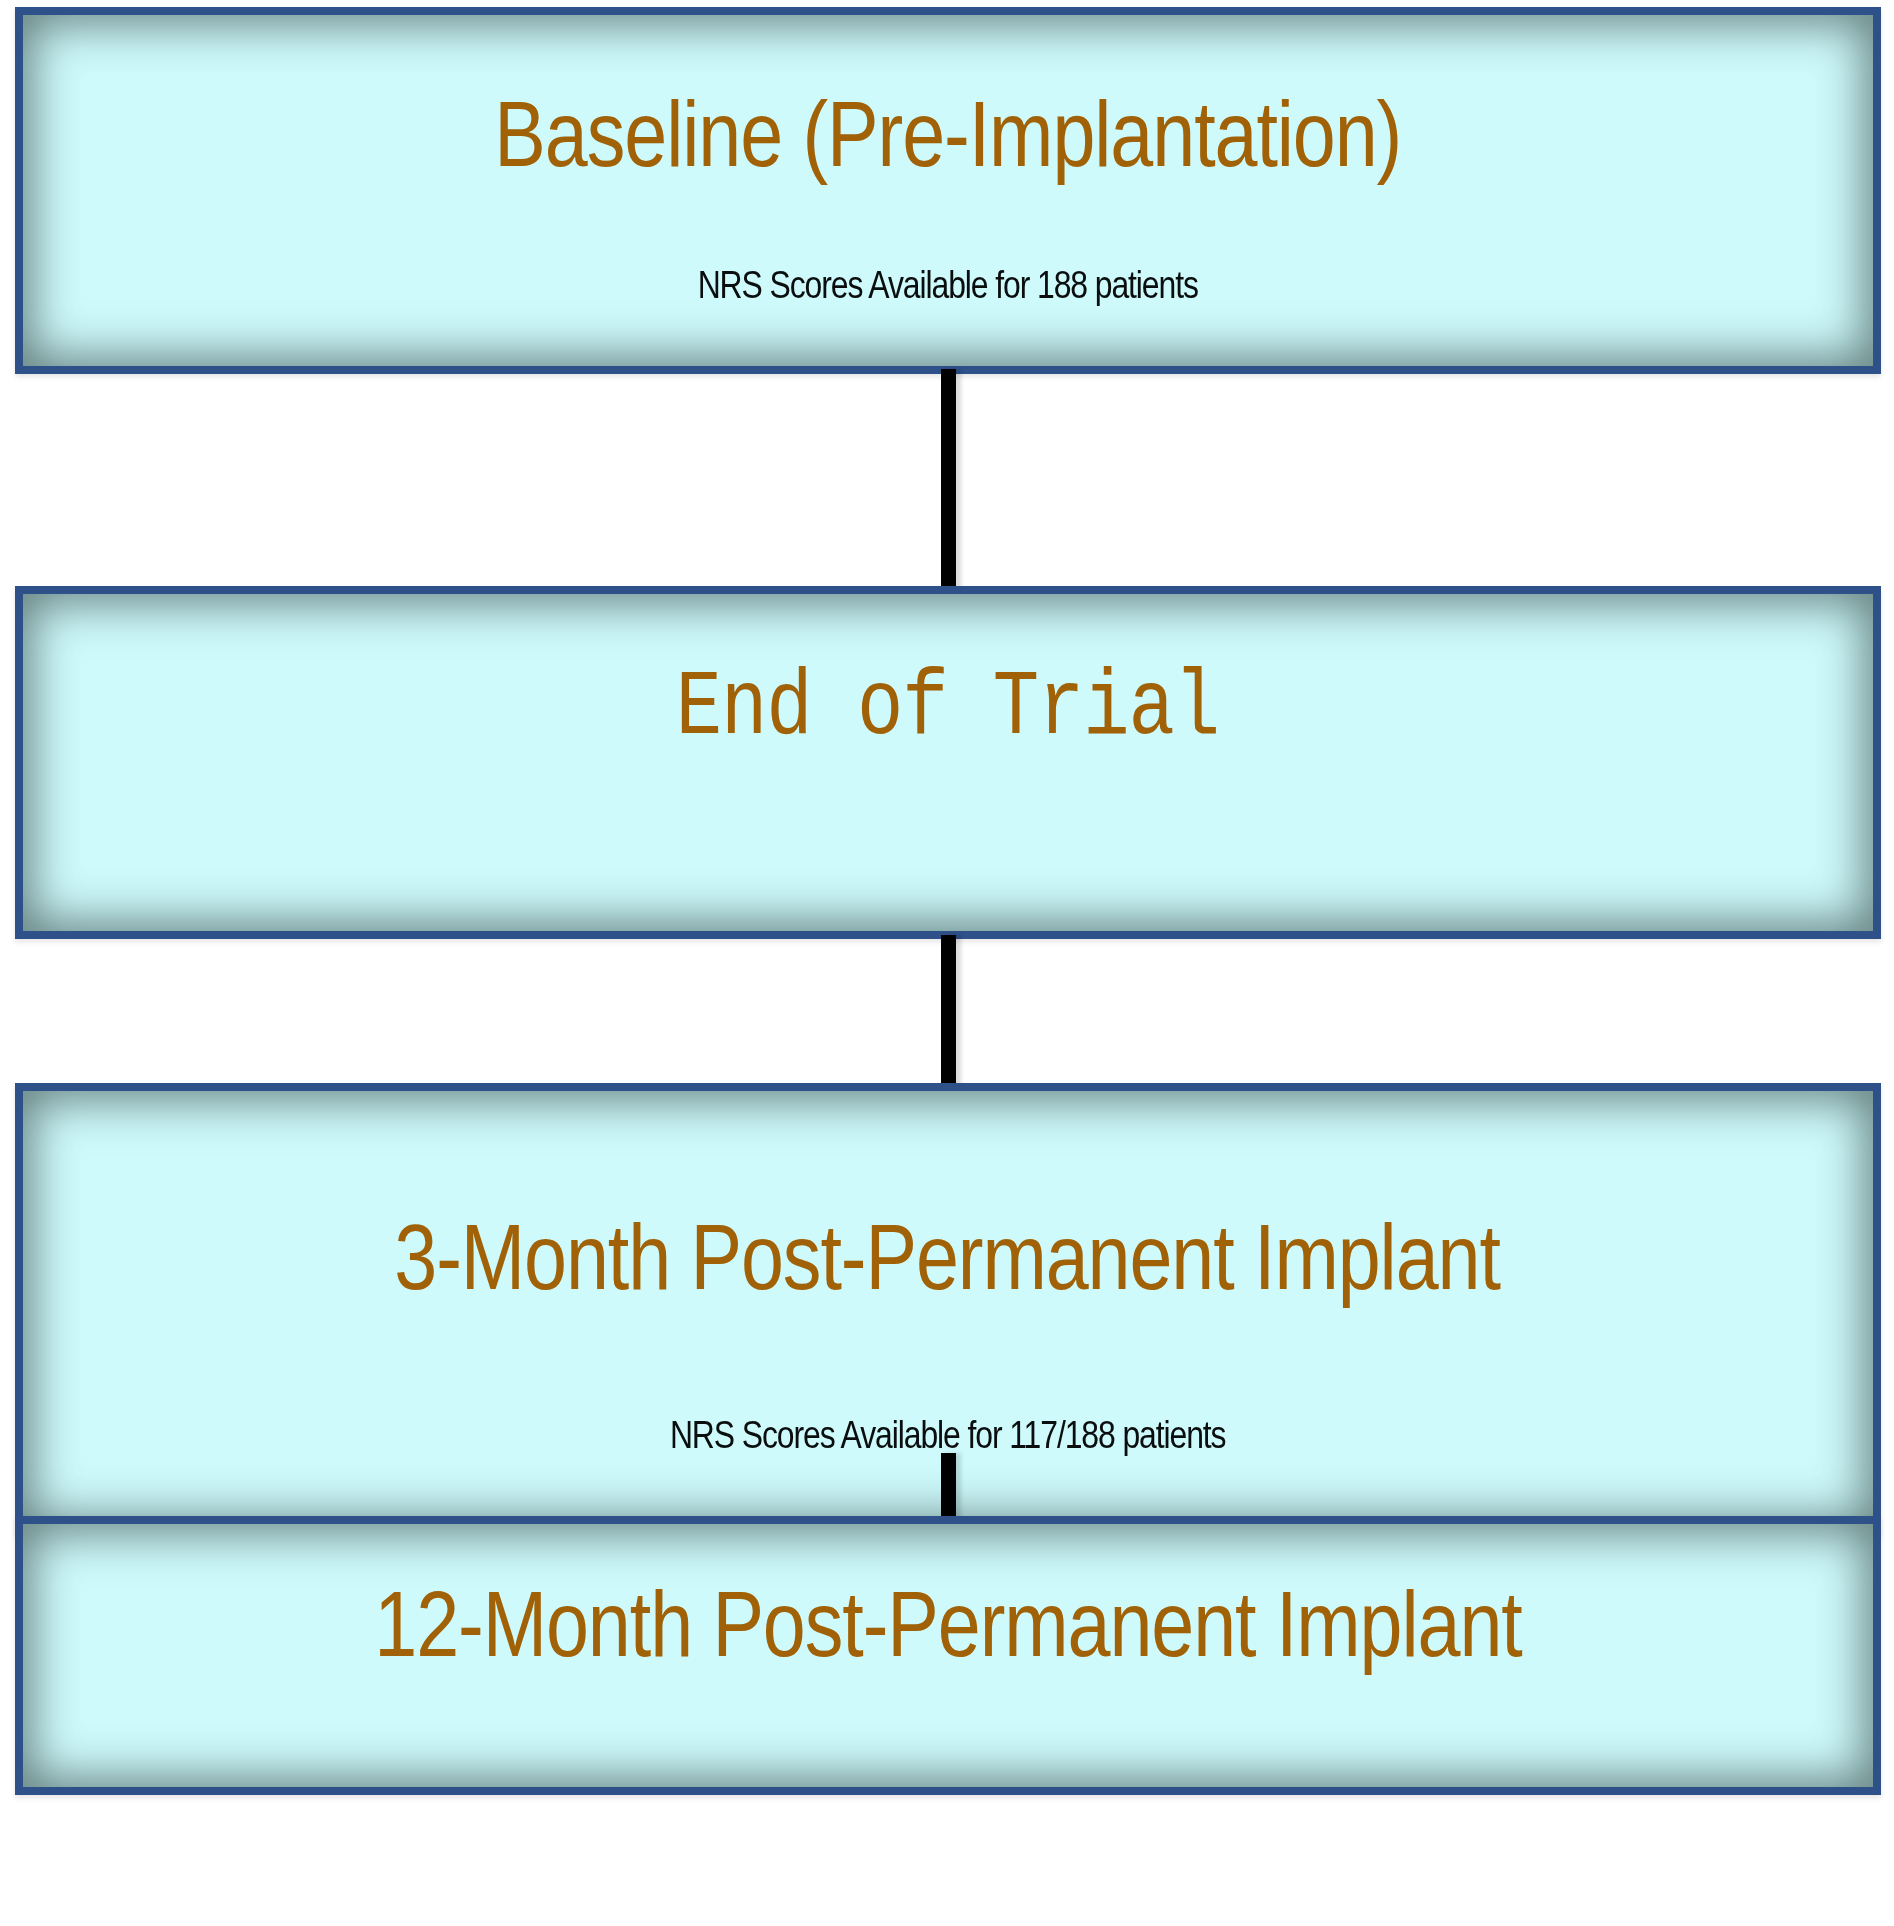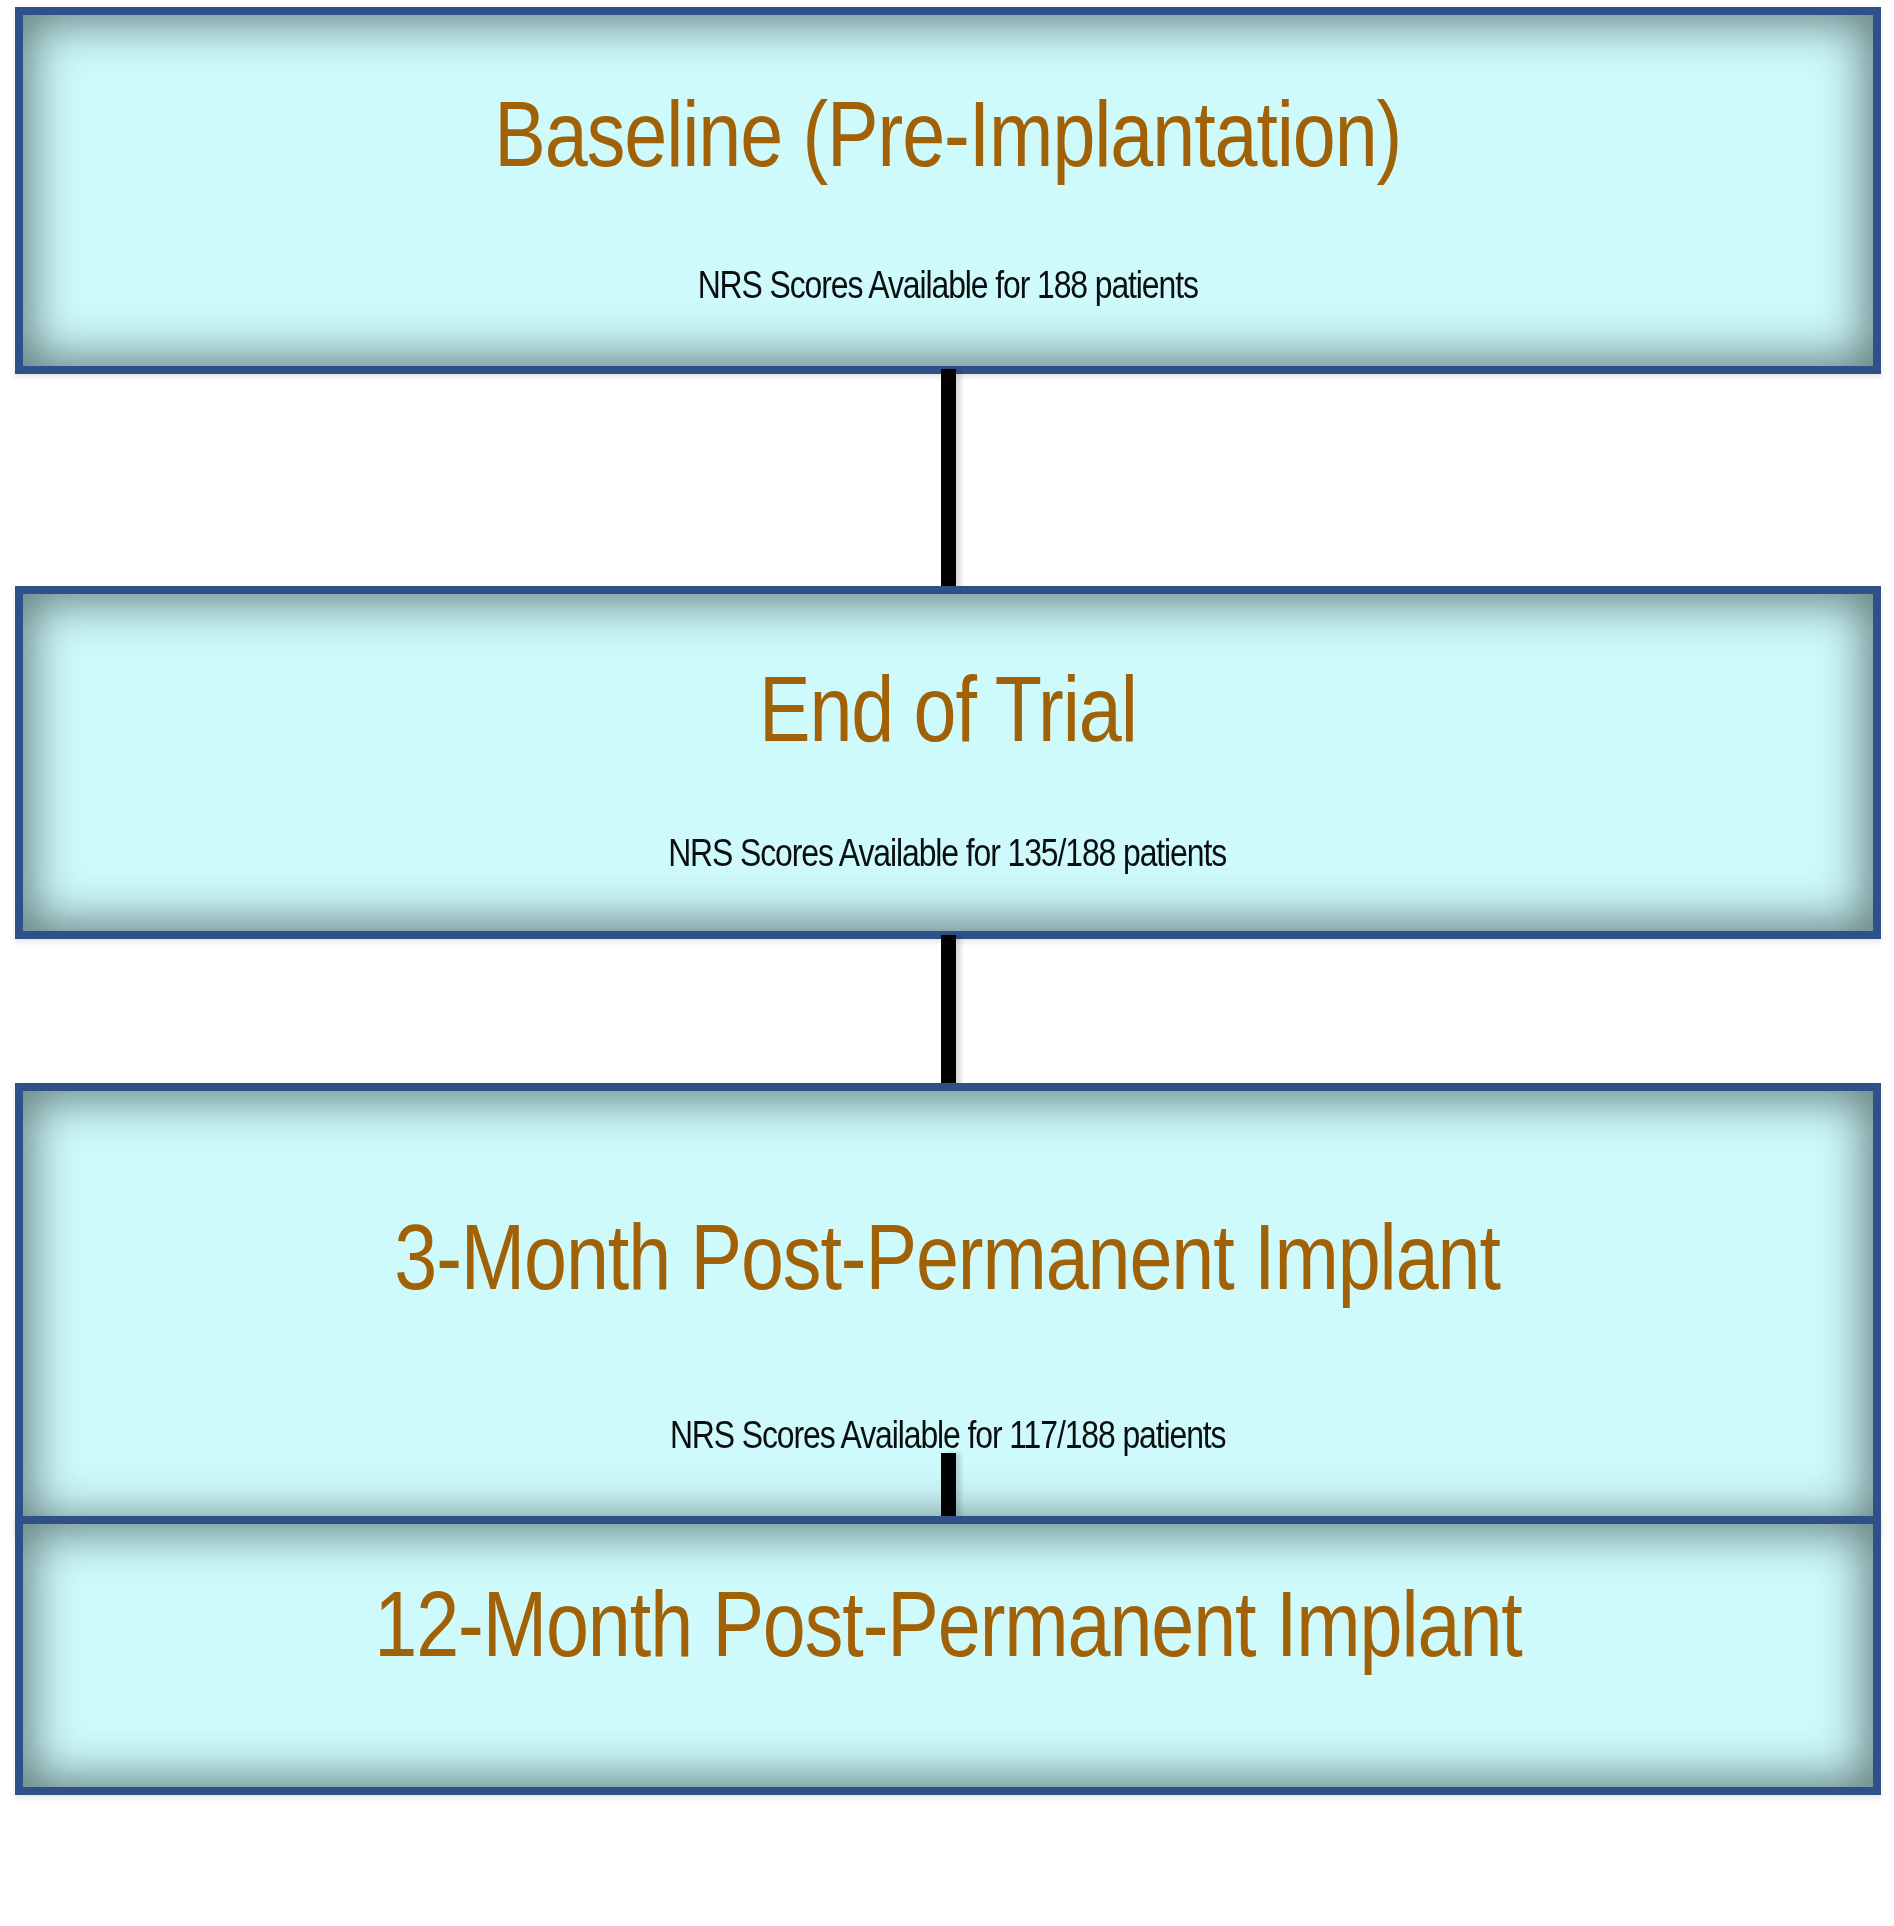--- a/index.html
+++ b/index.html
@@ -82,26 +82,23 @@
     <div class="box-title">
       <span class="txt">Baseline (Pre-Implantation)</span>
     </div>
     <div class="box-subtitle">
       <span class="txt">NRS Scores Available for 188 patients</span>
     </div>
   </section>
 
   <div class="connector" style="top:369px; height:221px;"></div>
 
-  <section class="flow-box" style="top:586px; height:353px;">
+  <section class="flow-box" style="top:586px; height:353px;font-family:Liberation Mono, monospace;">
     <div class="box-title">
       <span class="txt">End of Trial</span>
-    </div>
-    <div class="box-subtitle">
-      <span class="txt">NRS Scores Available for 135/188 patients</span>
     </div>
   </section>
 
   <div class="connector" style="top:935px; height:153px;"></div>
 
   <section class="flow-box t38 s79" style="top:1083px; height:452px;">
     <div class="box-title">
       <span class="txt">3-Month Post-Permanent Implant</span>
     </div>
     <div class="box-subtitle">

